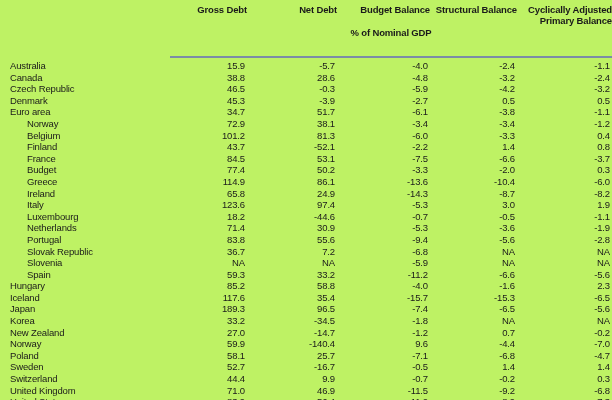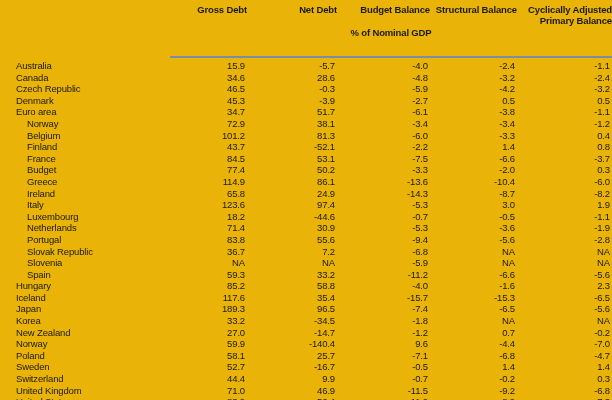--- a/index.html
+++ b/index.html
@@ -1,20 +1,20 @@
 <!DOCTYPE html>
 <html><head>
 <meta charset="utf-8">
 <style>
   html, body { margin: 0; padding: 0; }
   .page {
     position: relative;
     width: 612px;
     height: 400px;
-    background: #eab308;
+    background: #bef264;
     font-family: "Liberation Sans", sans-serif;
     color: #1a1a1a;
     overflow: hidden;
   }
   table.fiscal {
     width: 612px;
     table-layout: fixed;
     border-collapse: collapse;
     margin-top: 2px;
     font-size: 9.5px;
@@ -51,21 +51,21 @@
     border-bottom: 2px solid #7b8ca6;
   }
   tbody td {
     padding: 0;
     height: 11.6px;
     line-height: 11.6px;
     font-weight: normal;
     white-space: nowrap;
     overflow: hidden;
   }
-  td.country { text-align: left; padding-left: 16px; }
+  td.country { text-align: left; padding-left: 10px; }
   td.country.indent { padding-left: 27px; }
   td.num { text-align: right; padding-right: 2px; }
   tbody tr:first-child td { padding-top: 2px; }
 </style>
 </head>
 <body>
 
 <div class="page">
   <table class="fiscal">
     <colgroup>
@@ -94,21 +94,21 @@
         <tr>
           <td class="country">Australia</td>
           <td class="num">15.9</td>
           <td class="num">-5.7</td>
           <td class="num">-4.0</td>
           <td class="num">-2.4</td>
           <td class="num">-1.1</td>
         </tr>
         <tr>
           <td class="country">Canada</td>
-          <td class="num">34.6</td>
+          <td class="num">38.8</td>
           <td class="num">28.6</td>
           <td class="num">-4.8</td>
           <td class="num">-3.2</td>
           <td class="num">-2.4</td>
         </tr>
         <tr>
           <td class="country">Czech Republic</td>
           <td class="num">46.5</td>
           <td class="num">-0.3</td>
           <td class="num">-5.9</td>

